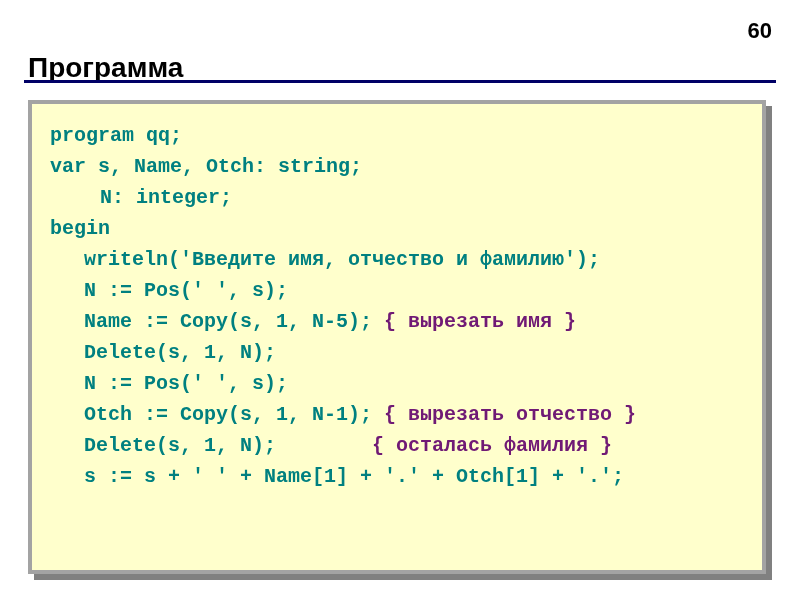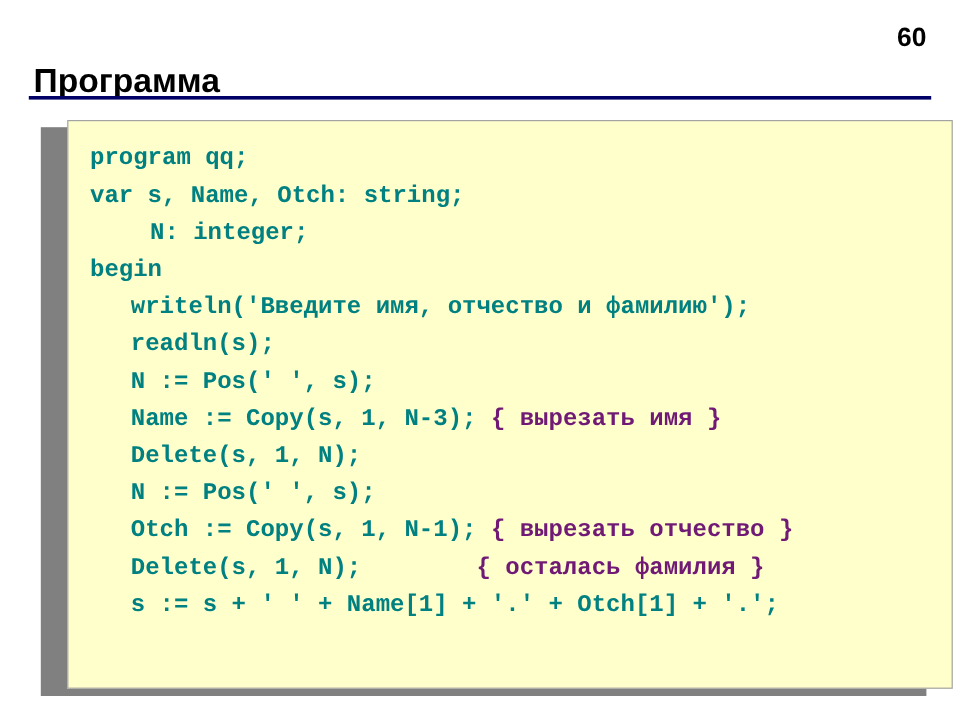--- a/index.html
+++ b/index.html
@@ -55,23 +55,22 @@
       height: 474px;
       background: #808080;
     }
     .code-box {
       position: absolute;
       top: 0;
       left: 0;
       width: 738px;
       height: 474px;
       background: #ffffcc;
-      border: 1px solid #a3a3a3;
+      border: 4px solid #a3a3a3;
       padding: 16px 18px;
-      margin-left: 28px;
     }
     .code-line {
       font-family: 'Courier New', monospace;
       font-size: 20px;
       font-weight: bold;
       line-height: 1.55;
       white-space: pre;
       color: #008080;
     }
     .comment {
@@ -89,22 +88,21 @@
 <div class="title-underline"></div>
 
 <div class="code-container">
   <div class="code-shadow"></div>
   <div class="code-box">
     <div class="code-line indent1"><span>program qq;</span></div>
     <div class="code-line indent1"><span>var s, Name, Otch: string;</span></div>
     <div class="code-line indent2"><span>N: integer;</span></div>
     <div class="code-line indent1"><span>begin</span></div>
     <div class="code-line indent3"><span>writeln('Введите имя, отчество и фамилию');</span></div>
-    <div class="code-line indent3"><span>readln(s);</span></div>
     <div class="code-line indent3"><span>N := Pos(' ', s);</span></div>
-    <div class="code-line indent3"><span>Name := Copy(s, 1, N-3); </span><span class="comment">{ вырезать имя }</span></div>
+    <div class="code-line indent3"><span>Name := Copy(s, 1, N-5); </span><span class="comment">{ вырезать имя }</span></div>
     <div class="code-line indent3"><span>Delete(s, 1, N);</span></div>
     <div class="code-line indent3"><span>N := Pos(' ', s);</span></div>
     <div class="code-line indent3"><span>Otch := Copy(s, 1, N-1); </span><span class="comment">{ вырезать отчество }</span></div>
     <div class="code-line indent3"><span>Delete(s, 1, N);        </span><span class="comment">{ осталась фамилия }</span></div>
     <div class="code-line indent3"><span>s := s + ' ' + Name[1] + '.' + Otch[1] + '.';</span></div>
   </div>
 </div>
 
 </body></html>

